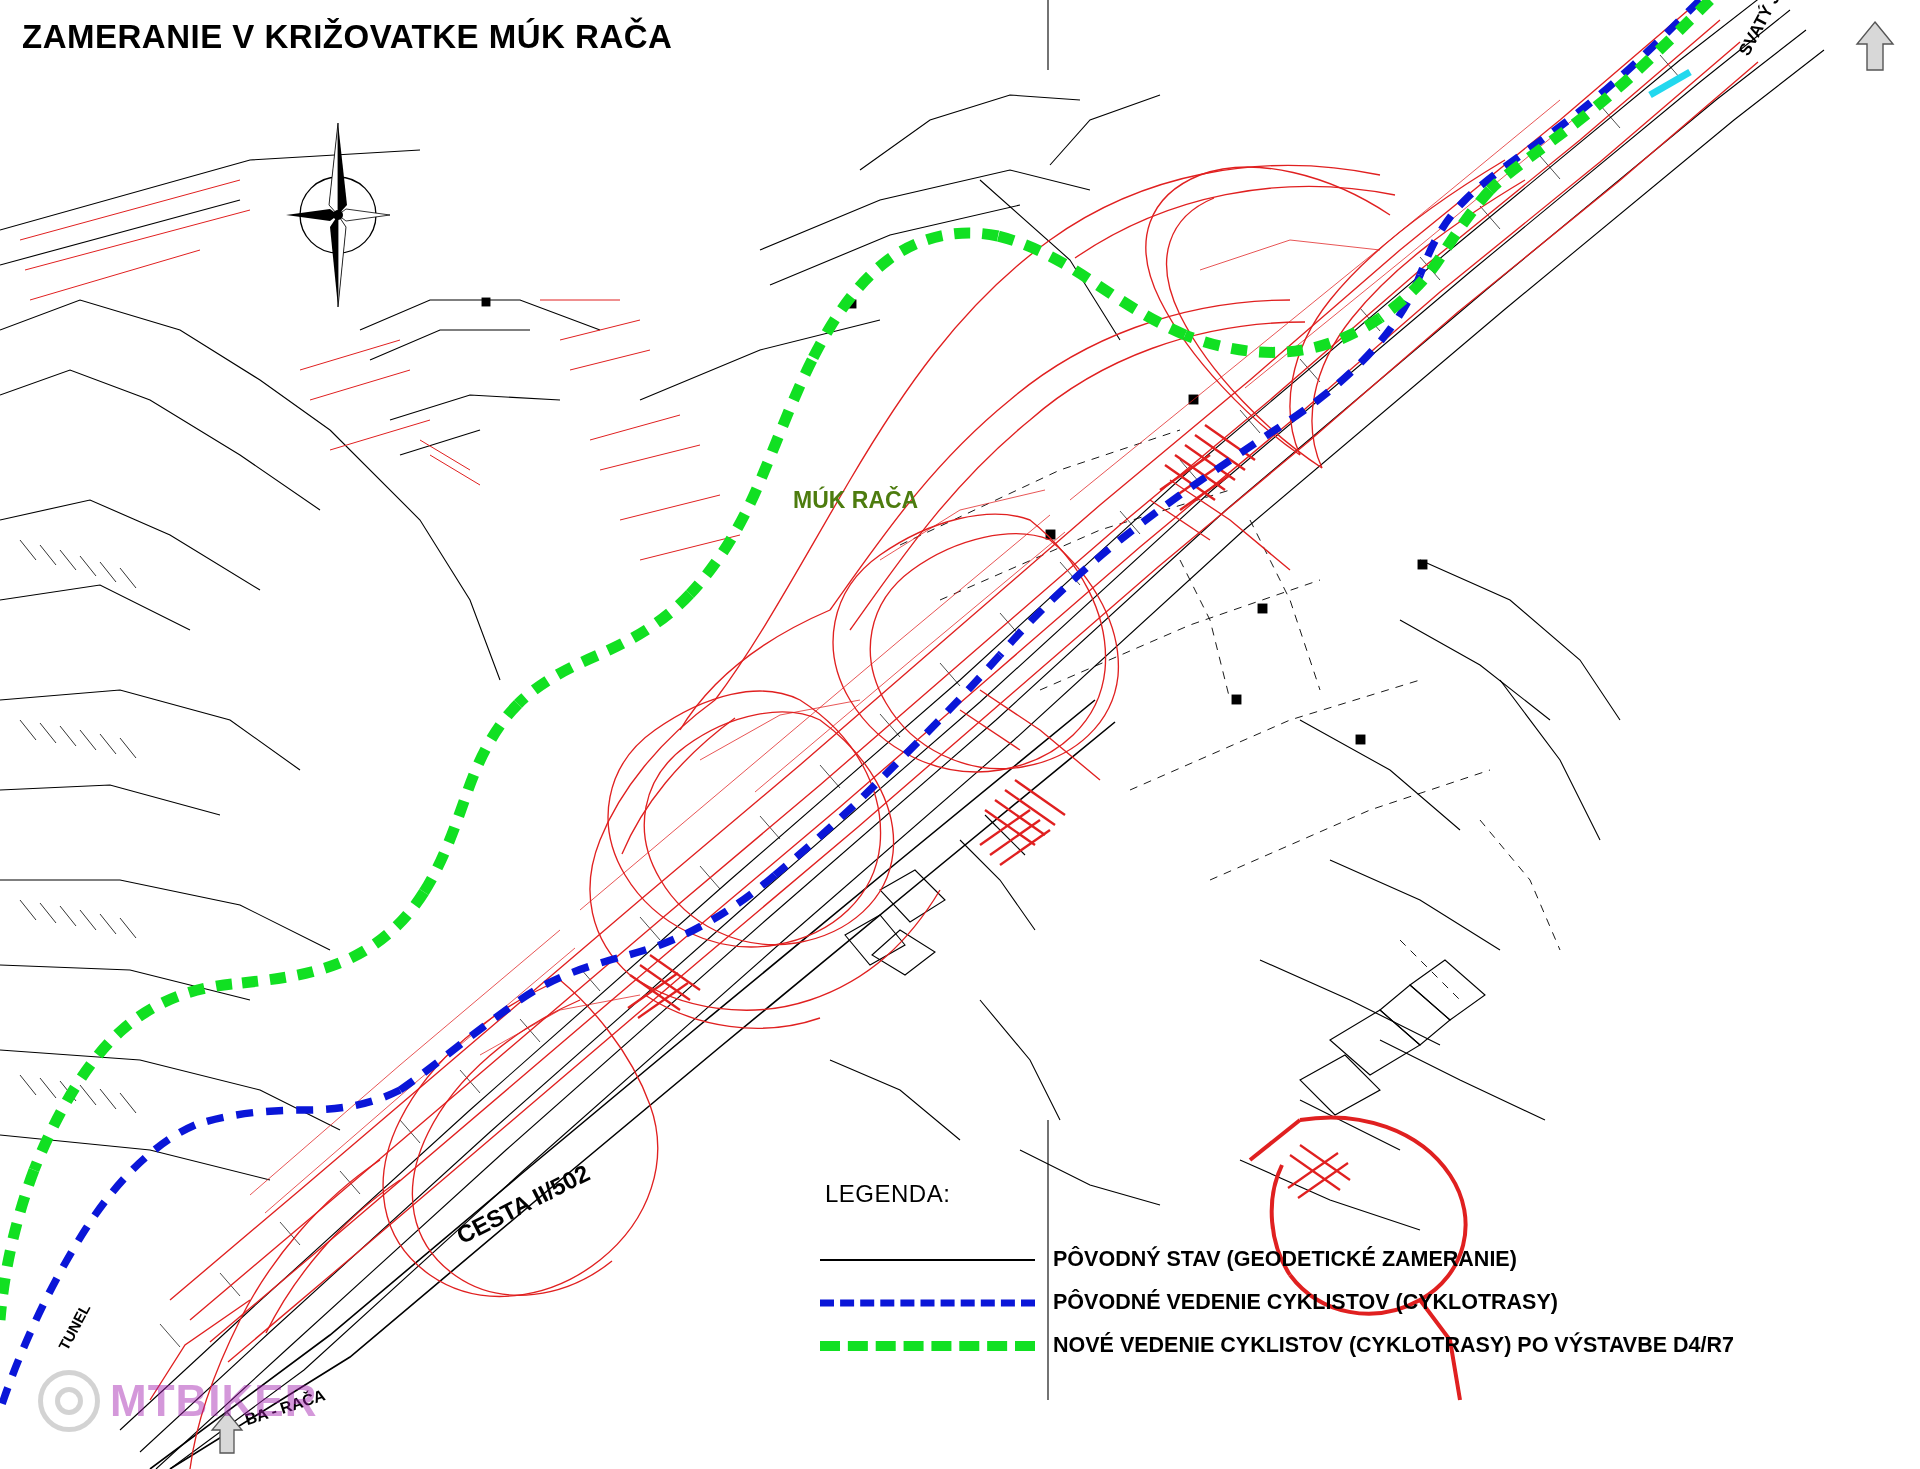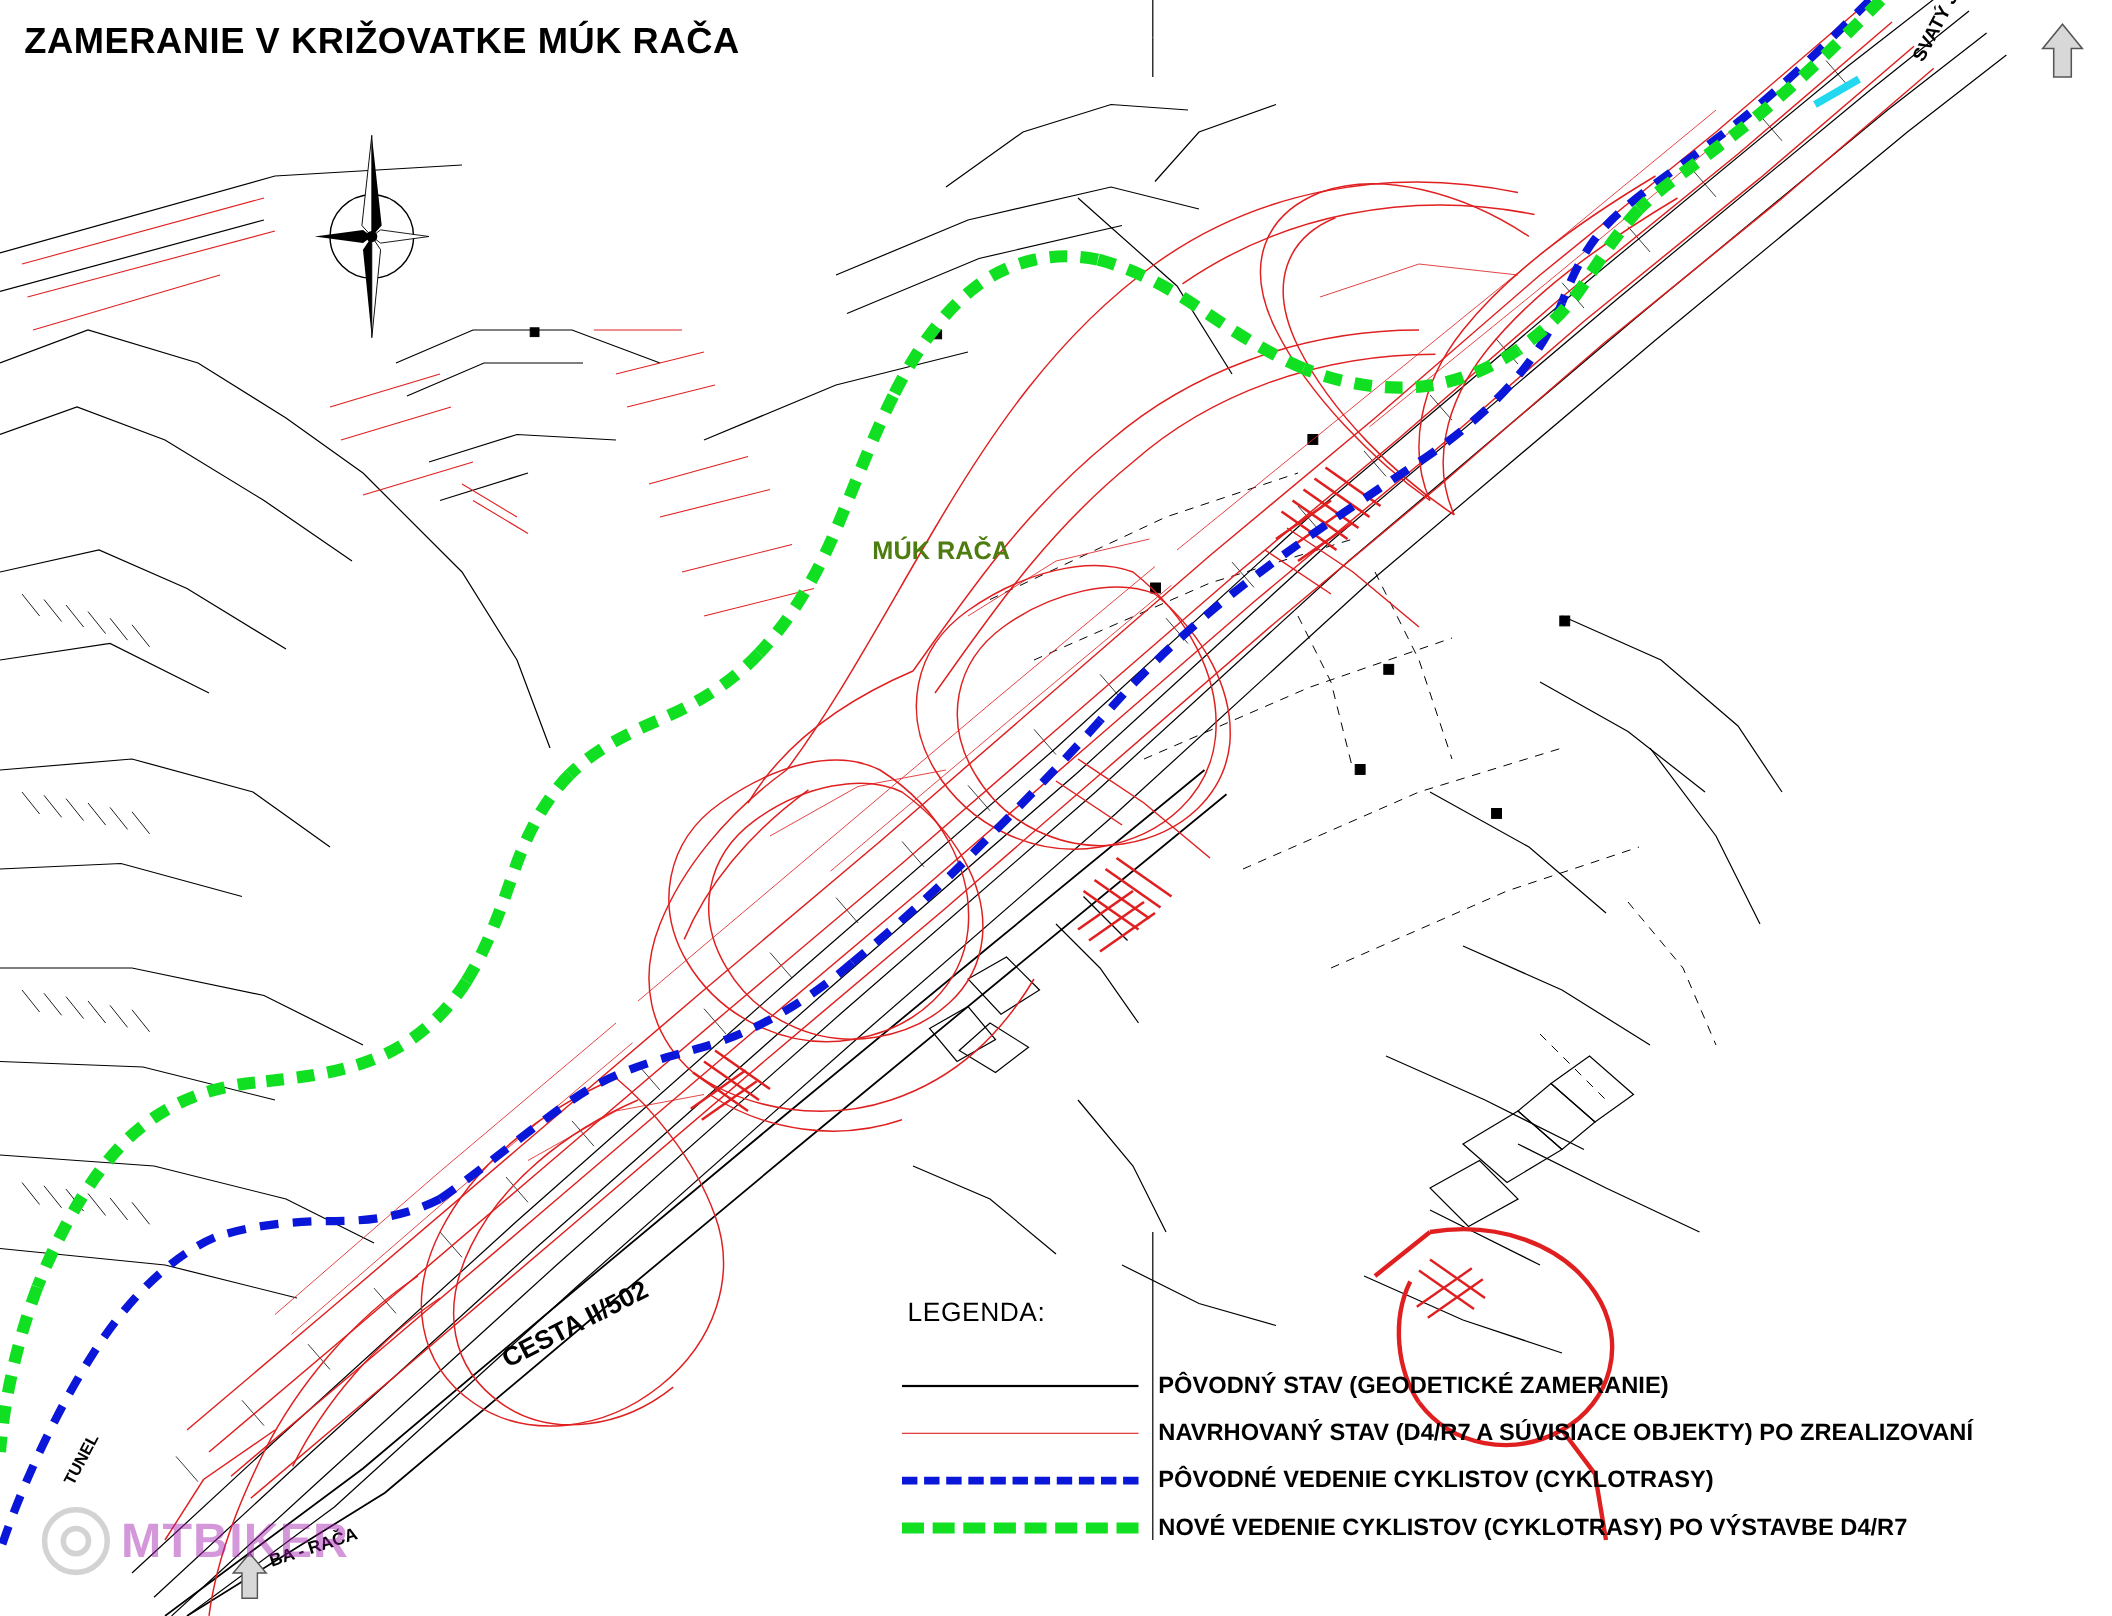--- a/index.html
+++ b/index.html
@@ -493,26 +493,20 @@
     <div class="legend-title">LEGENDA:</div>
     <div class="legend-rows">
 
       <div class="legend-row">
         <div class="legend-sample">
           <div class="ln solid-black"></div>
         </div>
         <div class="legend-text">PÔVODNÝ STAV (GEODETICKÉ ZAMERANIE)</div>
       </div>
 
-      <div class="legend-row">
-        <div class="legend-sample">
-          <div class="ln solid-red"></div>
-        </div>
-        <div class="legend-text">NAVRHOVANÝ STAV (D4/R7 A SÚVISIACE OBJEKTY) PO ZREALIZOVANÍ</div>
-      </div>
 
       <div class="legend-row">
         <div class="legend-sample">
           <div class="ln dash-blue"></div>
         </div>
         <div class="legend-text">PÔVODNÉ VEDENIE CYKLISTOV (CYKLOTRASY)</div>
       </div>
 
       <div class="legend-row">
         <div class="legend-sample">

